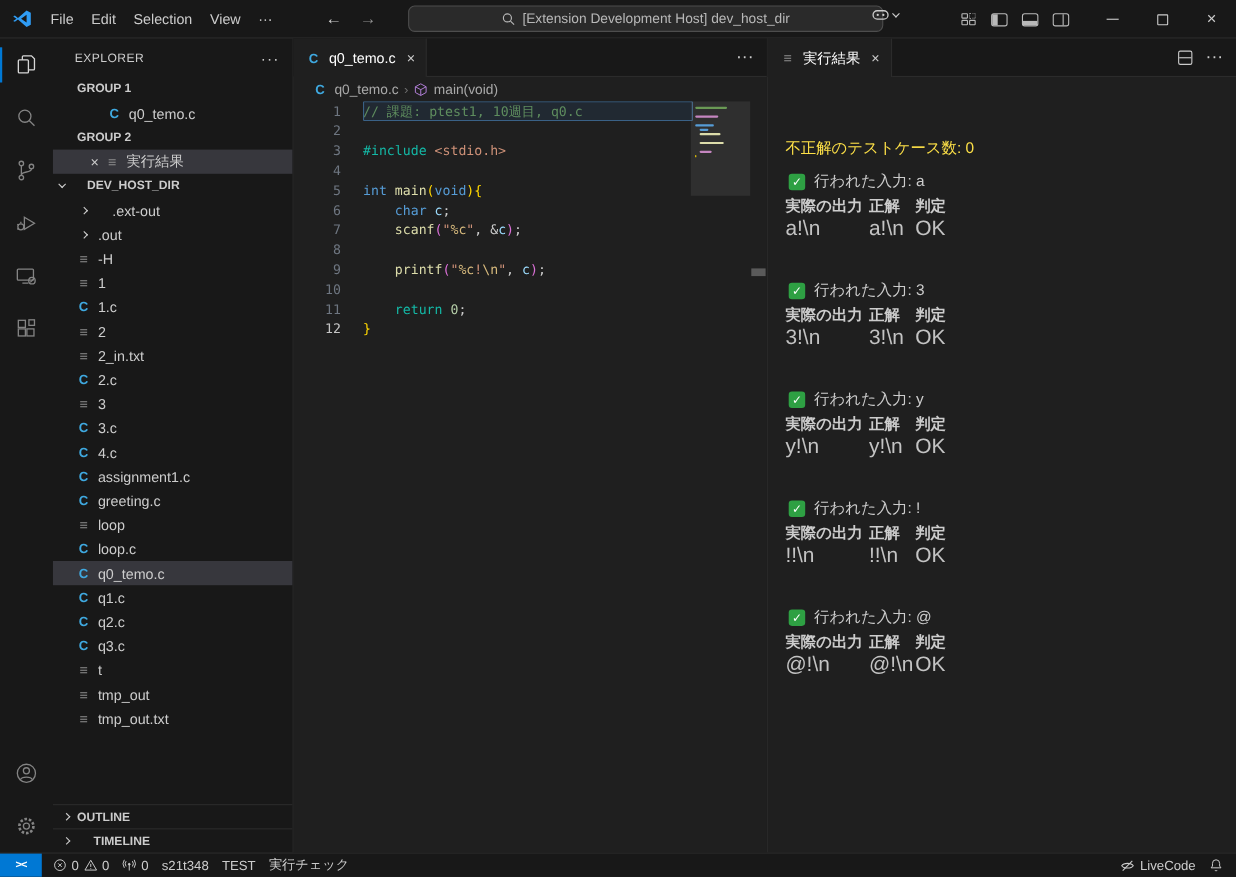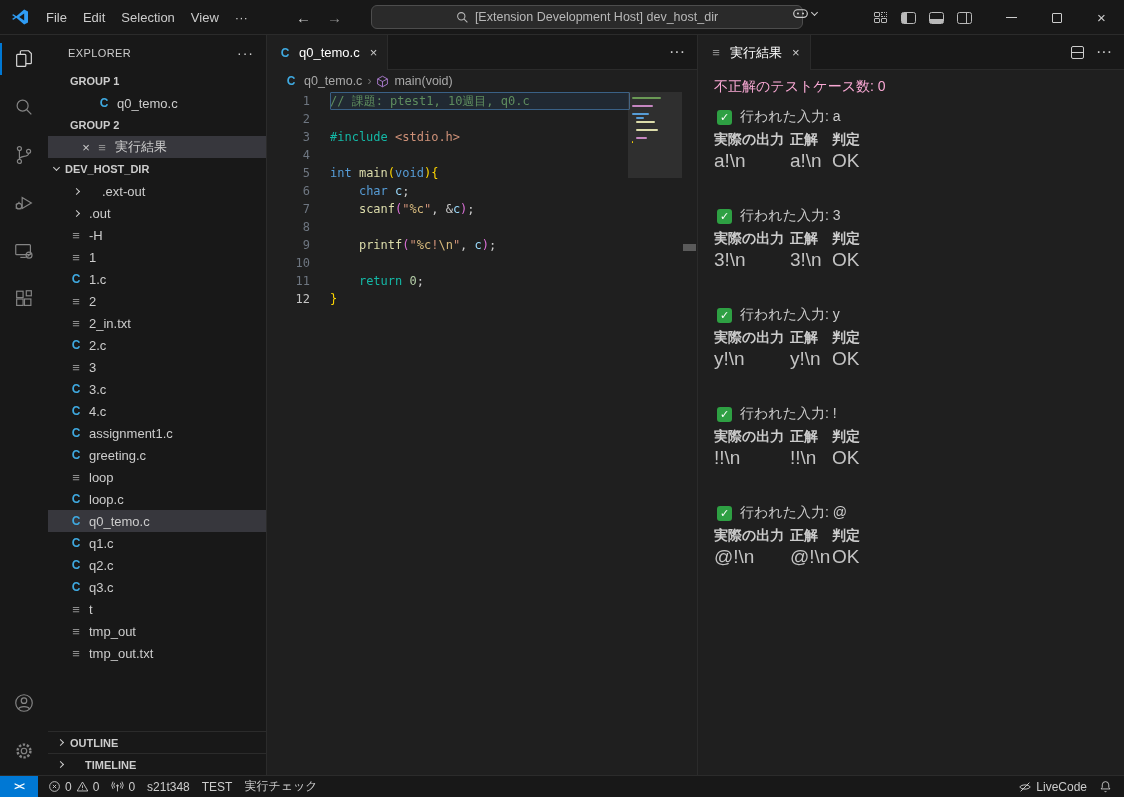--- a/index.html
+++ b/index.html
@@ -87,21 +87,21 @@
     background:rgba(45,90,138,0.18); border-radius:1px; }
   .minimap { position:absolute; right:15px; top:0; width:54px; height:200px; }
   .mm-slider { position:absolute; left:0; right:0; top:0; height:86px; background:rgba(121,121,121,0.18); }
   .mm-lines { position:absolute; left:0; top:5px; }
   .mm-bar { height:2px; margin-bottom:2px; border-radius:1px; }
   .scroll-thumb { position:absolute; right:1px; top:152px; width:13px; height:7px; background:#5a5a5a; }
 
   
   .result-group { flex:1 1 auto; background:#1f1f1f; border-left:1px solid #2b2b2b; display:flex; flex-direction:column; }
   .webview { flex:1 1 auto; padding:6px 16px; font-size:14px; overflow:hidden; }
-  .wv-summary { height:20px; line-height:20px; color:#f9a8d4; }
+  .wv-summary { height:20px; line-height:20px; color:#fde047;margin-top:48px; }
   .tcase { margin-top:10px; }
   .tcase + .tcase { margin-top:33px; }
   .tc-input { height:22px; display:flex; align-items:center; gap:8px; margin-left:3px; }
   .checkbox { width:15px; height:15px; background:#2ea043; border-radius:3px; color:#ffffff; font-size:11px;
     display:flex; align-items:center; justify-content:center; flex:0 0 15px; }
   .tc-grid { display:grid; grid-template-columns:76px 42px 40px; }
   .tc-grid div { height:22px; line-height:22px; }
   .tc-head div { font-weight:bold; color:#cccccc; }
   .tc-row div { color:#c3c3c3; font-size:19px; }
 
@@ -255,21 +255,21 @@
           </div>
           <div class="row sec-head" style="padding-left: 22px;">
             <span>GROUP 2</span>
           </div>
           <div class="row selected" style="padding-left: 30px;">
             <span class="oe-close">×</span>
             <span class="fi fi-txt">≡</span>
             <span class="lbl">実行結果</span>
           </div>
         </div>
-      <div class="row sec-head" style="padding-left:6px; gap:6px;">
+      <div class="row sec-head" style="padding-left:6px; gap:20px;">
         <span class="chev down"></span>
         <span>DEV_HOST_DIR</span>
       </div>
       <div id="tree-items">
           <div class="row" style="padding-left: 20px; gap: 13px;">
             <span class="fi">
               <span class="chev right"></span>
             </span>
             <span class="lbl">.ext-out</span>
           </div>

